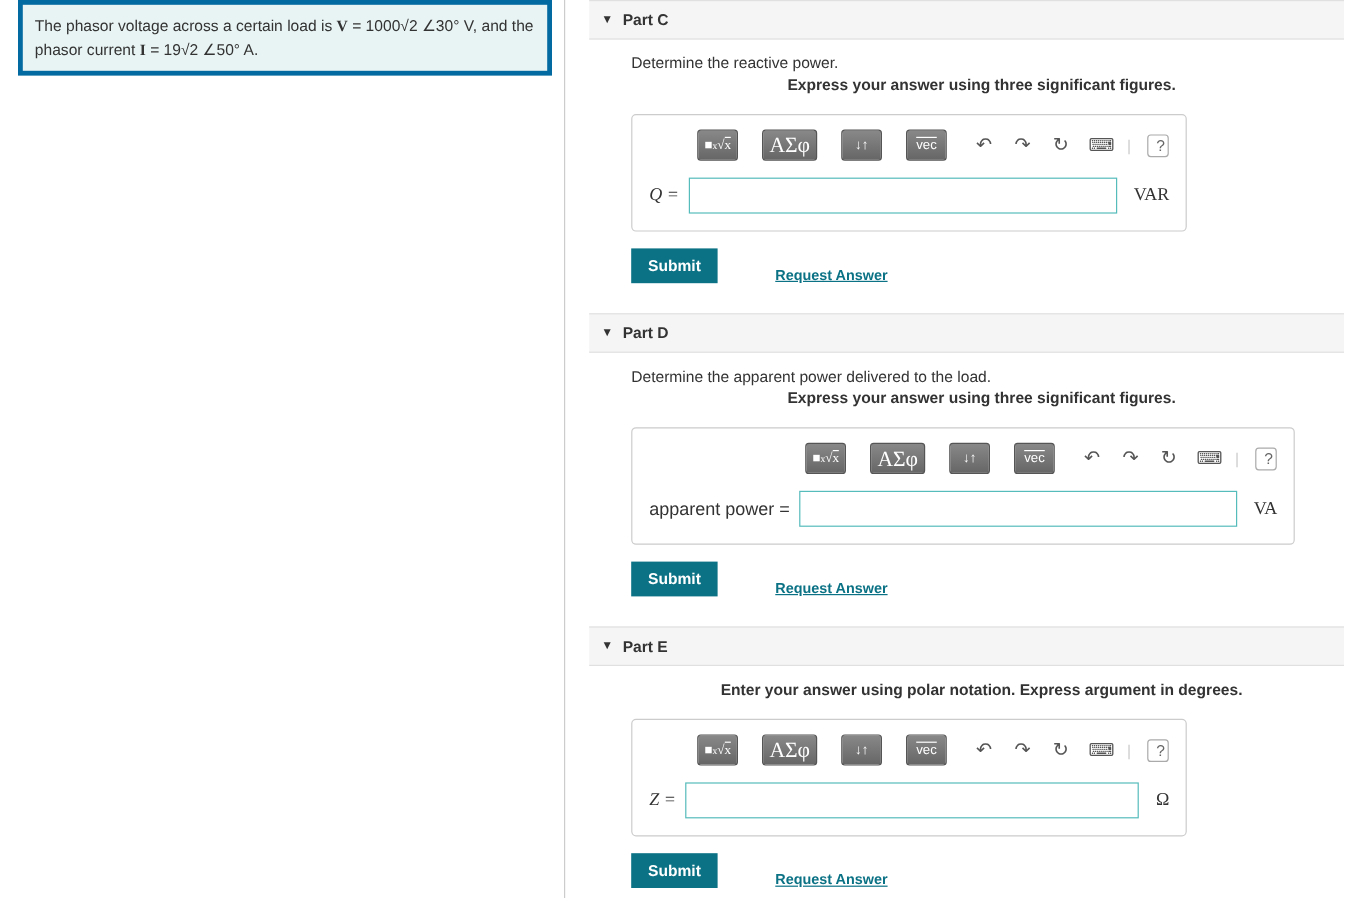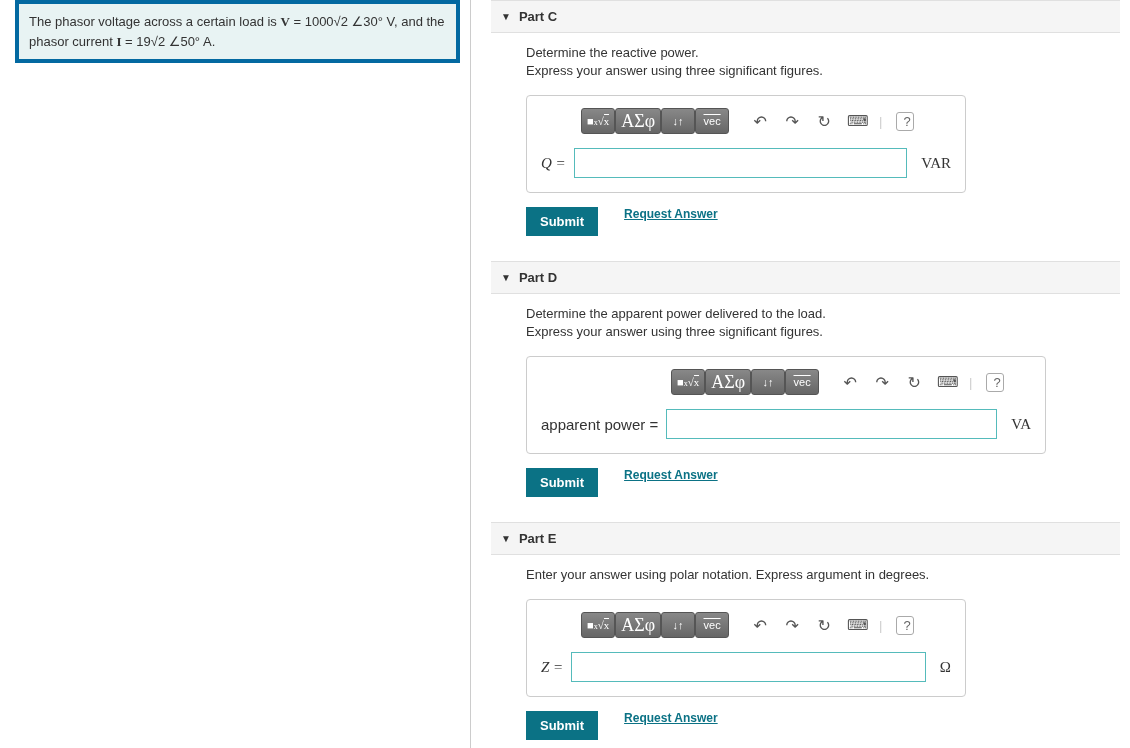--- a/index.html
+++ b/index.html
@@ -8,36 +8,36 @@
   .left-col { width: 470px; padding: 0 10px 0 15px; }
   .divider { width: 1px; background: #ccc; align-self: stretch; min-height: 748px; }
   .right-col { flex: 1; padding: 0 10px 0 20px; }
   .problem-box { background: #e8f3f3; border: 4px solid #0369a1; padding: 8px 10px; line-height: 1.5; font-size: 13px; }
   .problem-box .b { font-weight: bold; font-family: 'Times New Roman', serif; }
   .part { margin-bottom: 20px; }
   .part-header { background: #f5f5f5; border: 1px solid #e0e0e0; border-left: none; border-right: none; padding: 8px 10px; font-weight: bold; color: #333; display: flex; align-items: center; gap: 8px; cursor: pointer; }
   .part-header .caret { font-size: 10px; }
   .part-body { padding: 12px 10px 5px 35px; }
   .prompt-line { margin-bottom: 3px; }
-  .prompt-bold { font-weight: normal; }
+  .prompt-bold { font-weight: bold; text-align: center; }
   .answer-box { border: 1px solid #ccc; border-radius: 4px; margin: 14px 0 14px 0; padding: 12px 14px 14px 14px; display: inline-block; min-width: 440px; }
   .toolbar { display: flex; align-items: center; gap: 4px; margin-bottom: 14px; justify-content: flex-start; padding-left: 40px; }
-  .toolbar-left { display: flex; gap: 0; }
+  .toolbar-left { display: flex; gap: 20px; }
   .tb-btn { background: linear-gradient(#888, #666); color: #fff; border: 1px solid #555; border-radius: 3px; height: 26px; min-width: 34px; padding: 0 5px; font-size: 11px; display: inline-flex; align-items: center; justify-content: center; cursor: pointer; }
   .tb-btn.greek { font-family: 'Times New Roman', serif; font-size: 18px; }
   .toolbar-right { display: flex; gap: 14px; margin-left: 18px; align-items: center; }
   .tb-icon { color: #555; font-size: 16px; cursor: pointer; width: 18px; text-align: center; }
   .tb-icon.kb { font-size: 15px; }
   .tb-icon.help { border: 1px solid #aaa; border-radius: 3px; padding: 1px 6px; font-size: 13px; color:#666; }
   .tb-sep { color: #ccc; }
   .input-row { display: flex; align-items: center; gap: 8px; }
   .var-label { font-style: italic; font-family: 'Times New Roman', serif; font-size: 15px; white-space: nowrap; }
   .eq-input { border: 1px solid #5bb; height: 30px; flex: 1; min-width: 320px; padding: 2px 6px; font-size: 14px; }
   .unit-label { font-family: 'Times New Roman', serif; font-size: 15px; padding-left: 6px; }
-  .action-row { display: flex; align-items: flex-start; gap: 2px; }
+  .action-row { display: flex; align-items: flex-end; gap: 24px; }
   .submit-btn { background: #0b7285; color: #fff; border: none; padding: 7px 14px; font-size: 13px; cursor: pointer; font-weight: bold; }
   .req-link { color: #0b7285; font-size: 12px; font-weight: bold; text-decoration: underline; cursor: pointer; padding-left: 24px; }
   .tb-render { font-family: 'Times New Roman', serif; font-size:11px; }
 </style>
 </head>
 <body>
 
 <div class="container">
   <div class="left-col">
     <div class="problem-box">

